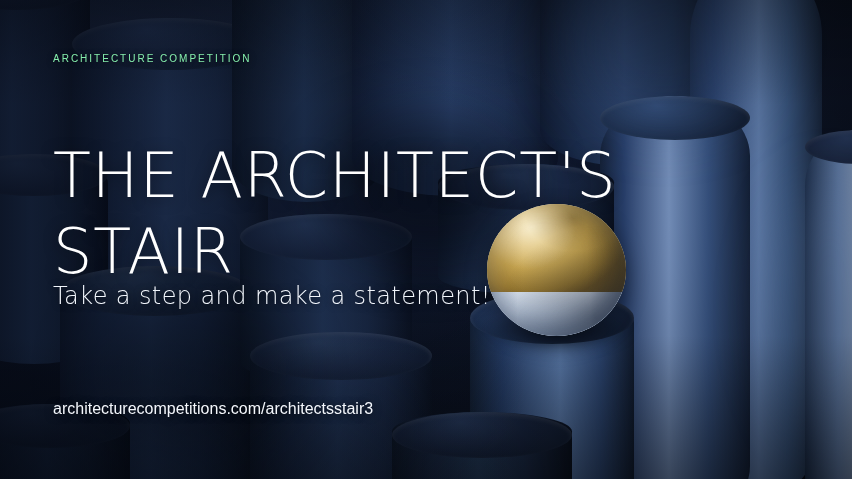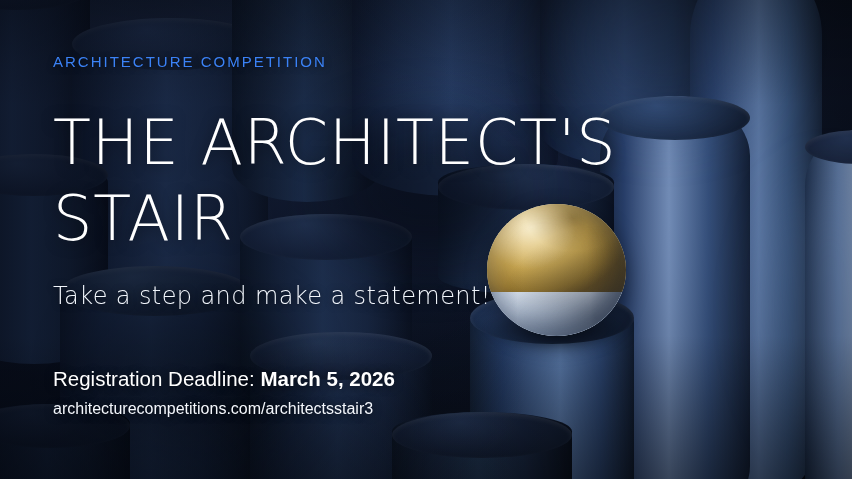--- a/index.html
+++ b/index.html
@@ -169,30 +169,30 @@
     position: absolute;
     left: 53px;
     top: 0;
     width: 620px;
     height: 100%;
     color: #ffffff;
   }
   .eyebrow {
     position: absolute;
     top: 53px;
-    font-size: 15px;
+    font-size: 10px;
     letter-spacing: 2.0px;
     font-weight: 400;
-    color: #3b82f6;
+    color: #86efac;
     text-shadow: 0 1px 6px rgba(0,0,0,.55);
     white-space: nowrap;
   }
   .headline {
     position: absolute;
-    top: 63px;
+    top: 96px;
     font-family: "DejaVu Sans", sans-serif;
     font-weight: 300;
     font-size: 62px;
     line-height: 76px;
     letter-spacing: 1.0px;
     color: #ffffff;
     text-shadow: 0 2px 14px rgba(0,0,0,.5);
     white-space: nowrap;
   }
   .headline .l2 { display: block; }
@@ -362,21 +362,17 @@
     <div class="eyebrow">ARCHITECTURE COMPETITION</div>
 
     <h1 class="headline">
       <span class="l1">THE ARCHITECT'S</span>
       <span class="l2">STAIR</span>
     </h1>
 
     <div class="tagline">Take a step and make a statement!</div>
 
 
-    <div class="deadline">
-      <span class="label">Registration Deadline:</span>
-      <span class="date">March 5, 2026</span>
-    </div>
 
     <div class="url">architecturecompetitions.com/architectsstair3</div>
 
   </div>
 </div>
 
 </body></html>

